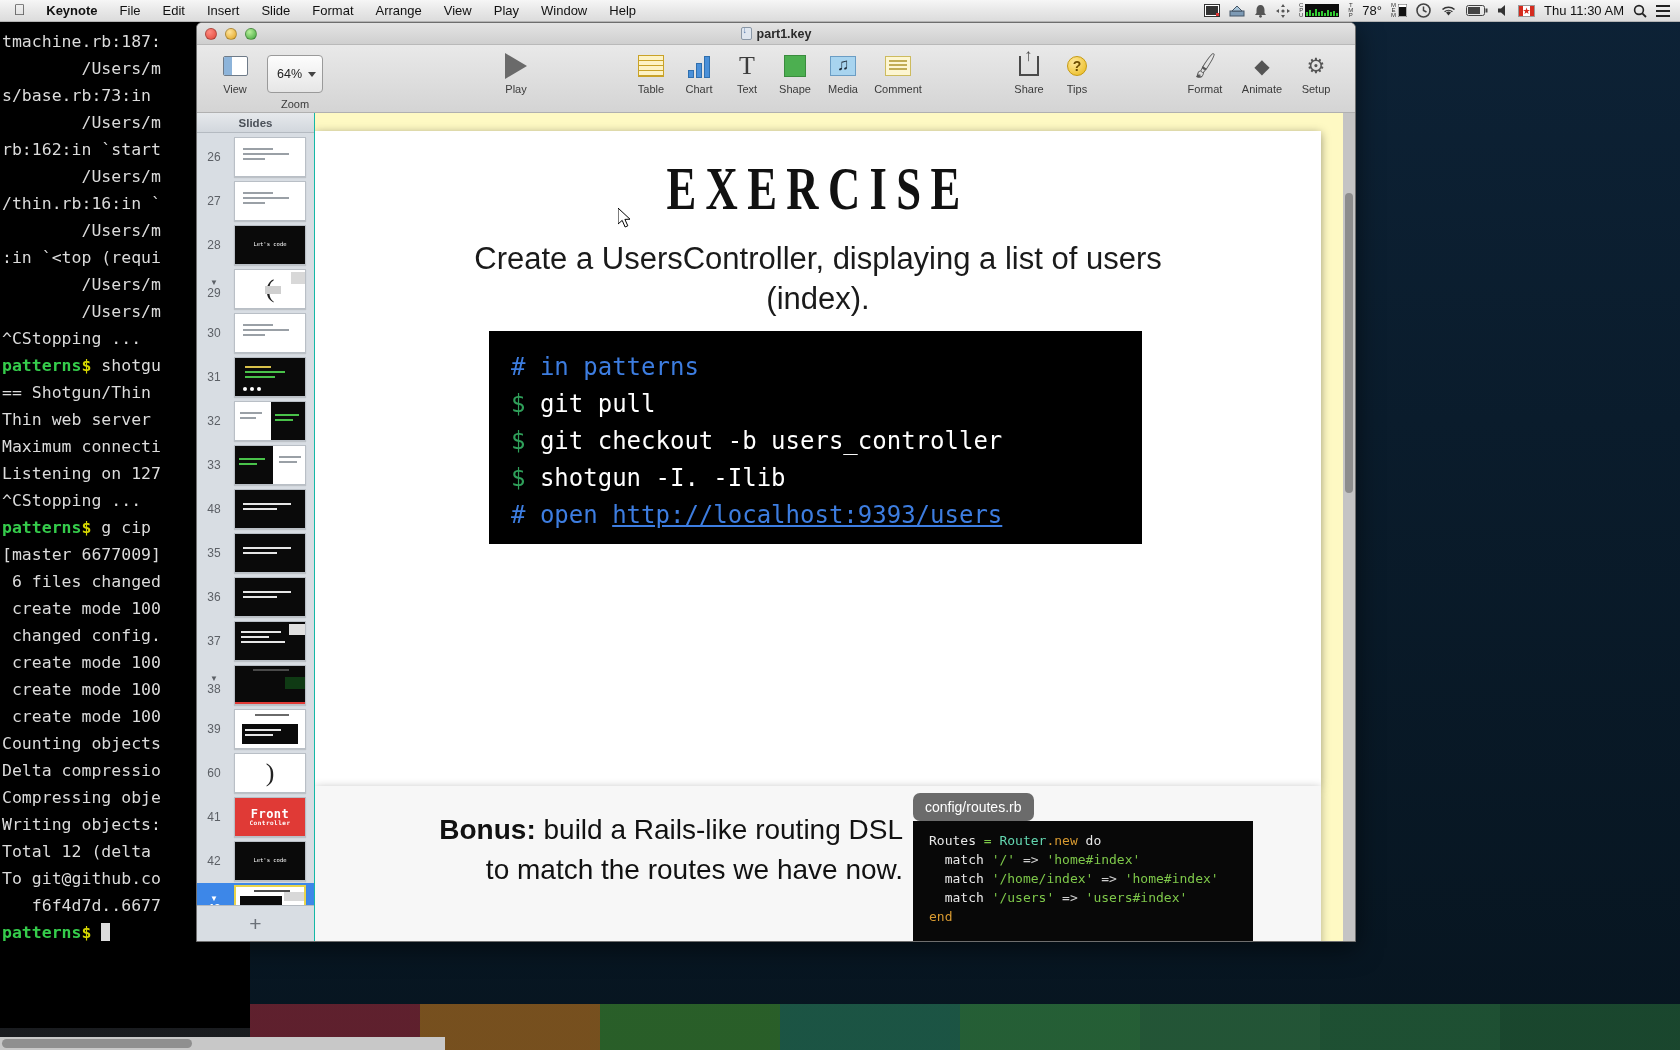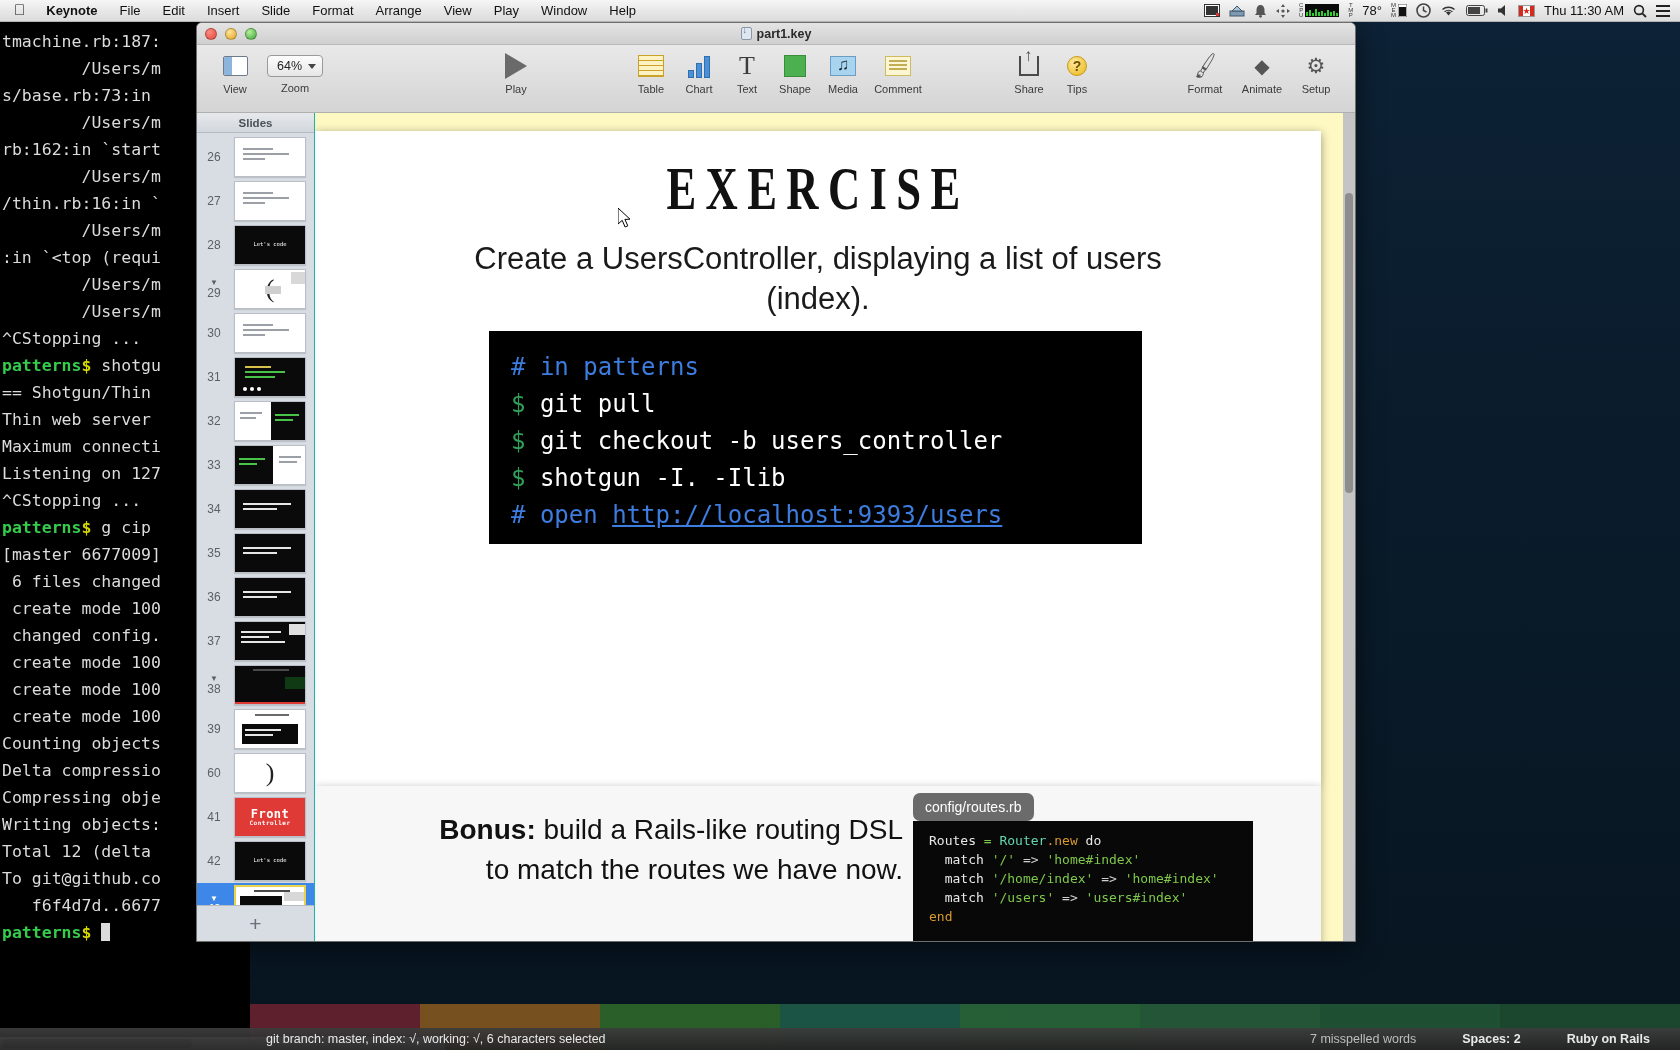--- a/index.html
+++ b/index.html
@@ -135,21 +135,21 @@
   .icon-view {
     width: 25px; height: 20px; border: 1px solid #6f7b88; border-radius: 2px;
     background: #fff; display: block; position: relative; overflow: hidden;
   }
   .icon-view:before {
     content: ""; position: absolute; left: 0; top: 0; bottom: 0; width: 8px;
     background: #8db4da;
   }
   .zoom-btn {
     display: flex; align-items: center; gap: 6px;
-    height: 22px; padding: 0 6px 0 9px; margin-top: 4px;
+    height: 38px; padding: 0 6px 0 9px; margin-top: 4px;
     background: linear-gradient(180deg,#fdfdfd,#e6e6e6);
     border: 1px solid #9a9a9a; border-radius: 4px;
     font-size: 12.5px; color: #222;
   }
   .zoom-wrap { display: flex; flex-direction: column; align-items: center; width: 72px;
                font-size: 11px; color: #3a3a3a; }
   .zoom-wrap .lbl { margin-top: 5px; }
   .caret-down { width: 0; height: 0; border-left: 4px solid transparent; border-right: 4px solid transparent;
                 border-top: 5px solid #444; }
 
@@ -585,21 +585,21 @@
               <div class="thumb">
                 <div class="th-blk" style="left:0;top:0;width:38px;height:40px;background:#0a0a0a"></div>
                 <div class="th-green" style="left:4px;top:12px;width:26px"></div>
                 <div class="th-green" style="left:4px;top:17px;width:18px"></div>
                 <div class="th-line" style="left:44px;top:10px;width:22px"></div>
                 <div class="th-line" style="left:44px;top:15px;width:18px"></div>
               </div>
             </div>
             <div class="nav-row">
               <div class="nav-gutter">
-                <div class="nav-num">34</div>
+                <div class="nav-num">48</div>
               </div>
               <div class="thumb dark">
                 <div class="th-white" style="left:8px;top:13px;width:48px"></div>
                 <div class="th-white" style="left:8px;top:18px;width:34px"></div>
               </div>
             </div>
             <div class="nav-row">
               <div class="nav-gutter">
                 <div class="nav-num">35</div>
               </div>
@@ -827,22 +827,14 @@
       <span class="mb-icon">
         <svg width="14" height="12">
             <rect x="0" y="0" width="14" height="2" fill="#222"></rect>
             <rect x="0" y="5" width="14" height="2" fill="#222"></rect>
             <rect x="0" y="10" width="14" height="2" fill="#222"></rect>
           </svg>
       </span>
     </div>
   </div>
 
-  <div class="statusbar">
-    <div class="sb-left">git branch: master, index: √, working: √, 6 characters selected</div>
-    <div class="sb-right">
-      <span class="sb-misspell">7 misspelled words</span>
-      <span>Spaces: 2</span>
-      <span>Ruby on Rails</span>
-    </div>
-  </div>
 
 </div>
 
 </body></html>

